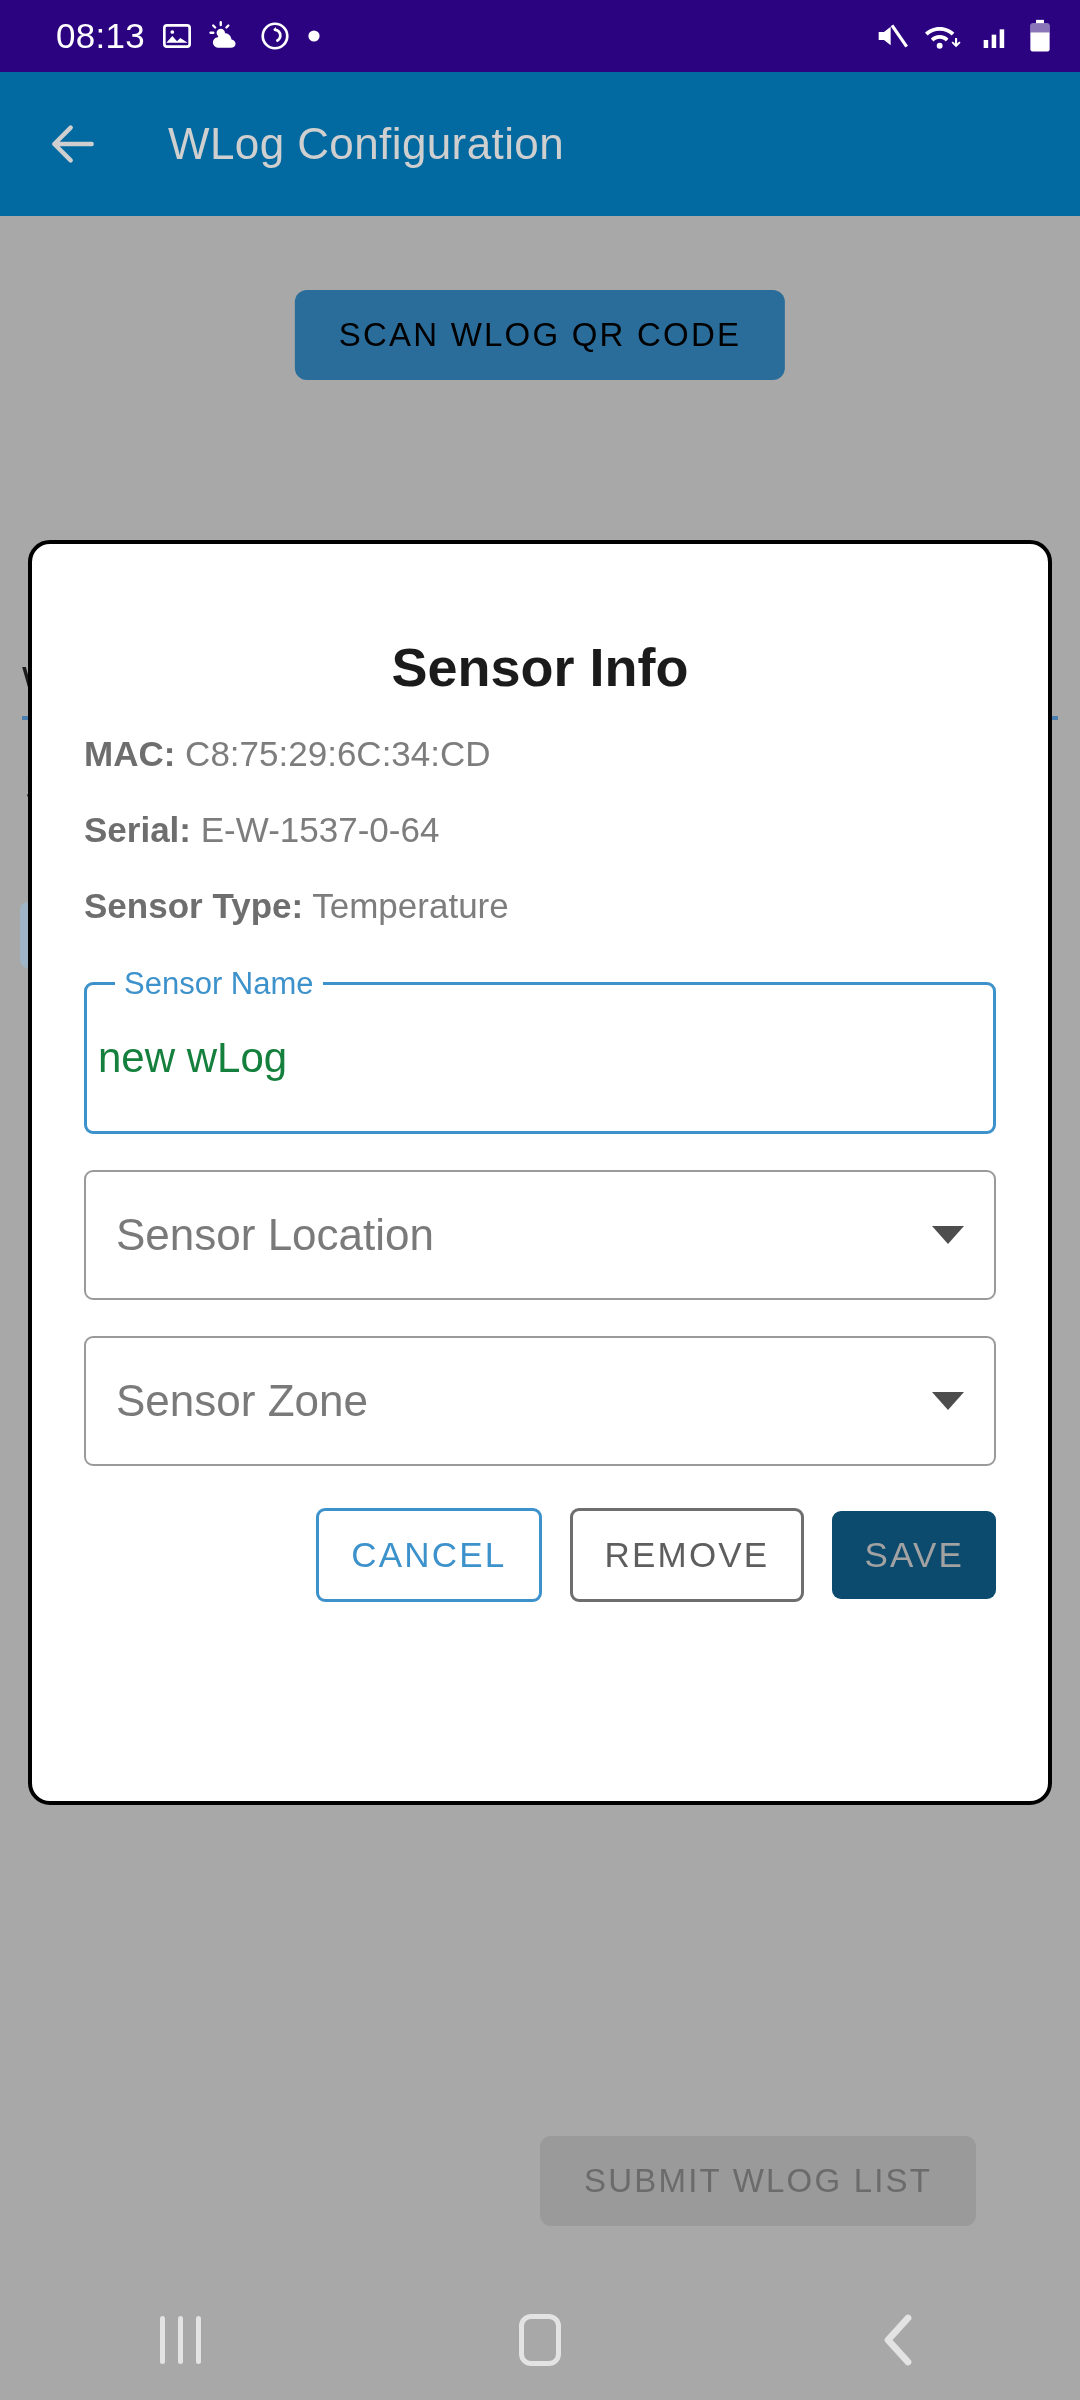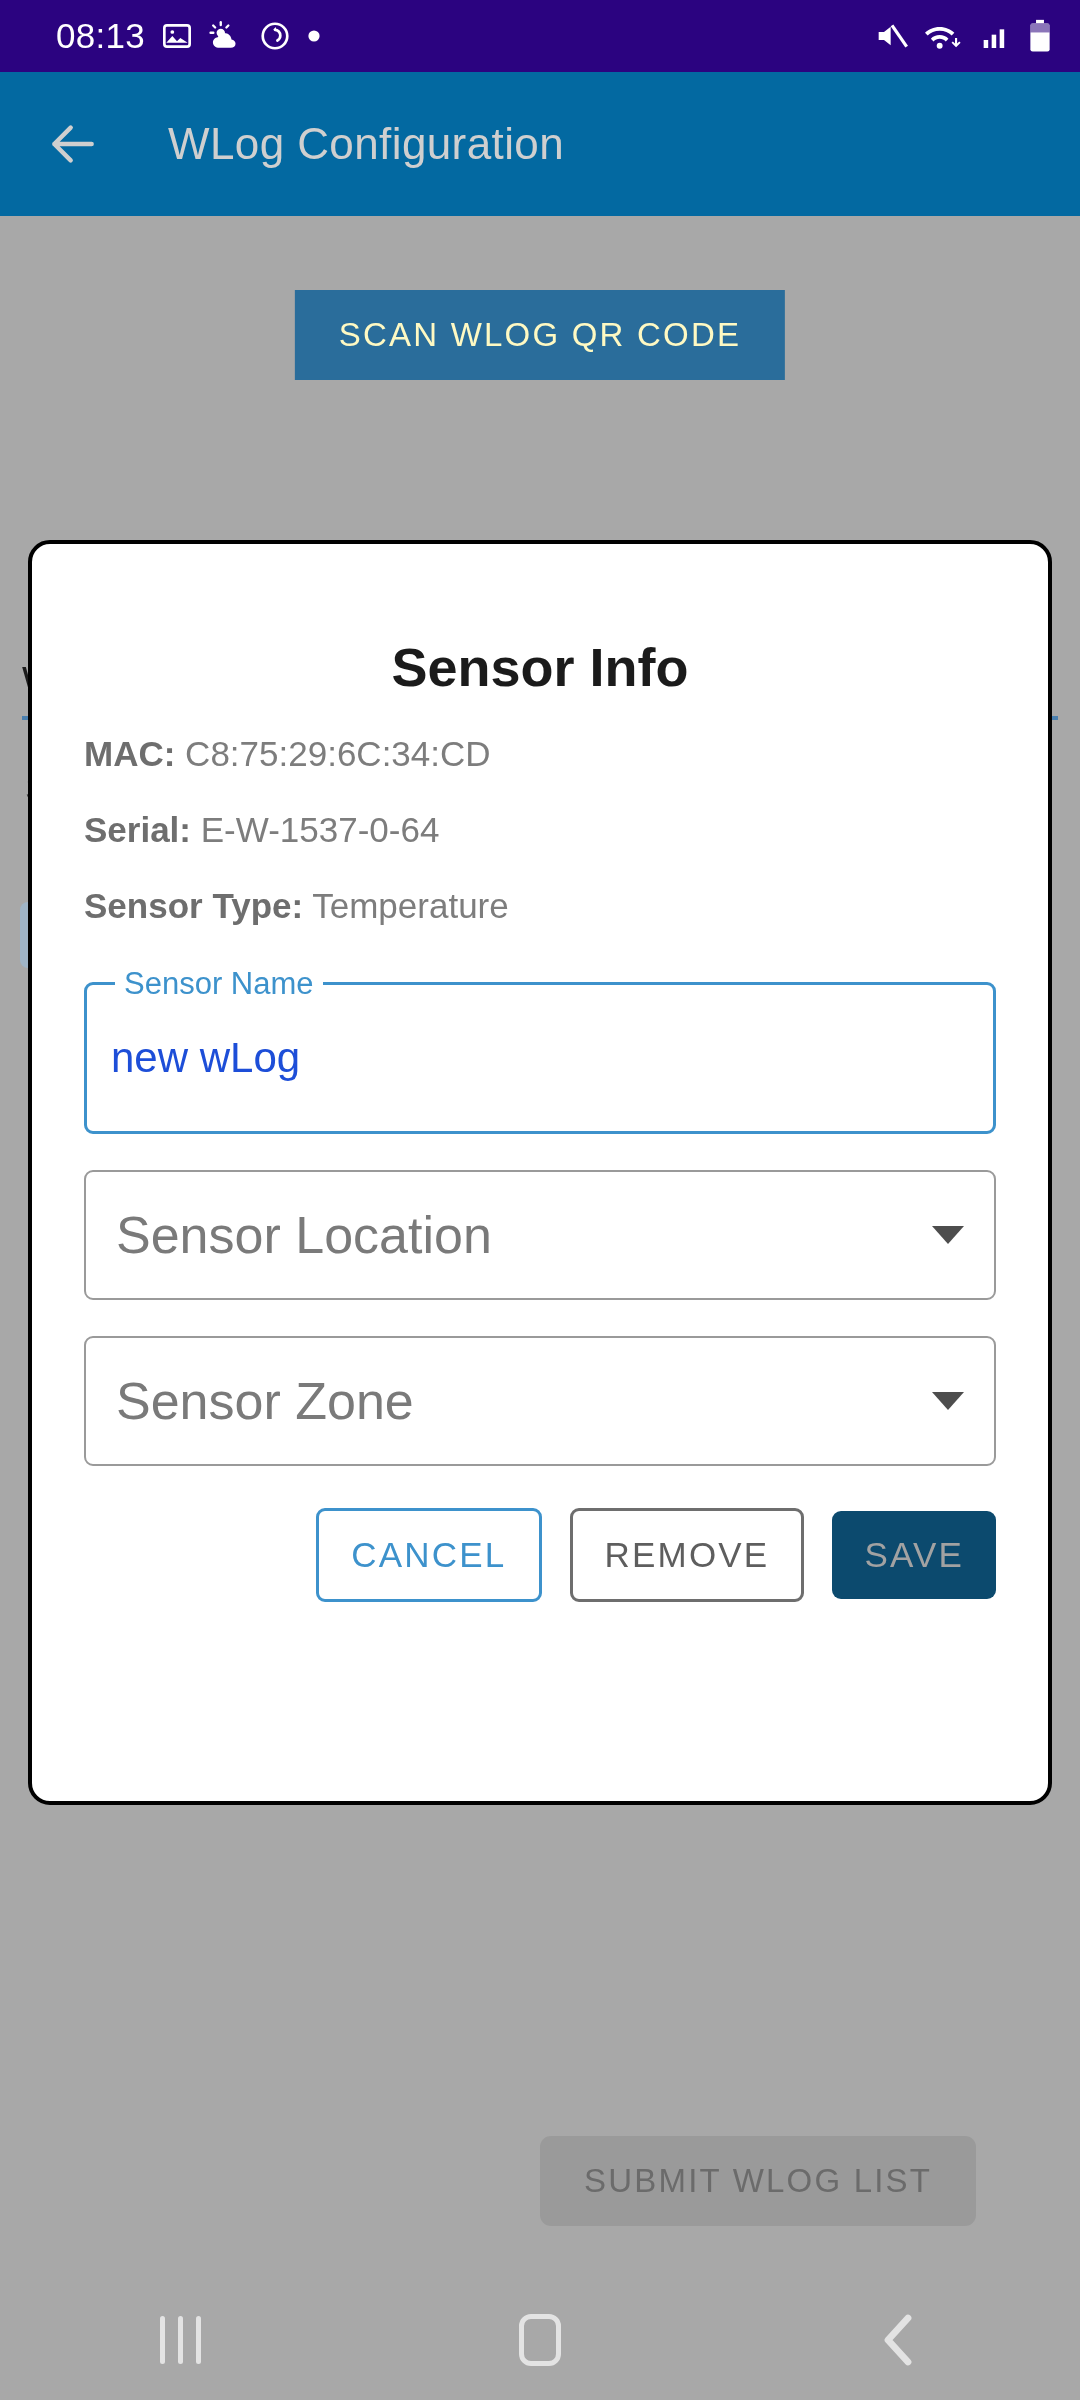--- a/index.html
+++ b/index.html
@@ -48,22 +48,22 @@
 
   
   #page-body {
     position: absolute; top: 216px; left: 0;
     width: 1080px; height: 2184px;
   }
   #scan-button {
     position: absolute; top: 74px; left: 50%;
     transform: translateX(-50%);
     background: #2a6d9b;
-    border: none; border-radius: 0;
-    color: #fef9c3;
+    border: none; border-radius: 12px;
+    color: #000000;
     font-family: "Liberation Sans", sans-serif;
     font-size: 33px; letter-spacing: 2.2px;
     padding: 26px 44px;
     cursor: pointer;
   }
   #wlog-list-label {
     position: absolute; top: 444px; left: 22px;
     font-size: 38px; color: #1b1b1b;
   }
   #wlog-list-divider {
@@ -122,42 +122,42 @@
   #sensor-name-label {
     position: absolute; top: -19px; left: 28px;
     background: #ffffff; padding: 0 9px;
     font-size: 31px; color: #3d92cc;
   }
   #sensor-name-input {
     position: absolute; top: 0; left: 0;
     width: 100%; height: 100%;
     border: none; outline: none; background: transparent;
     font-family: "Liberation Sans", sans-serif;
-    font-size: 42px; color: #1d4ed8;
-    padding: 0 24px;
+    font-size: 42px; color: #15803d;
+    padding: 0 11px;
   }
   #helper-row {
     display: flex; justify-content: space-between; align-items: baseline;
     padding: 0 14px;
     margin-top: 20px;
   }
   #required-text { font-size: 33px; color: #8a8a8a; }
   #char-counter { font-size: 33px; color: #1a7a1a; }
 
   .select-field {
     position: relative;
     margin-top: 36px;
     height: 130px;
     border: 2px solid #9a9a9a;
     border-radius: 9px;
     display: flex; align-items: center;
     padding: 0 30px;
     cursor: pointer;
   }
-  .select-value { font-size: 52px; color: #7a7a7a; }
+  .select-value { font-size: 44px; color: #7a7a7a; }
   .select-arrow {
     margin-left: auto;
     width: 0; height: 0;
     border-left: 16px solid transparent;
     border-right: 16px solid transparent;
     border-top: 18px solid #4d4d4d;
   }
 
   #dialog-actions {
     display: flex; justify-content: flex-end; align-items: center;

